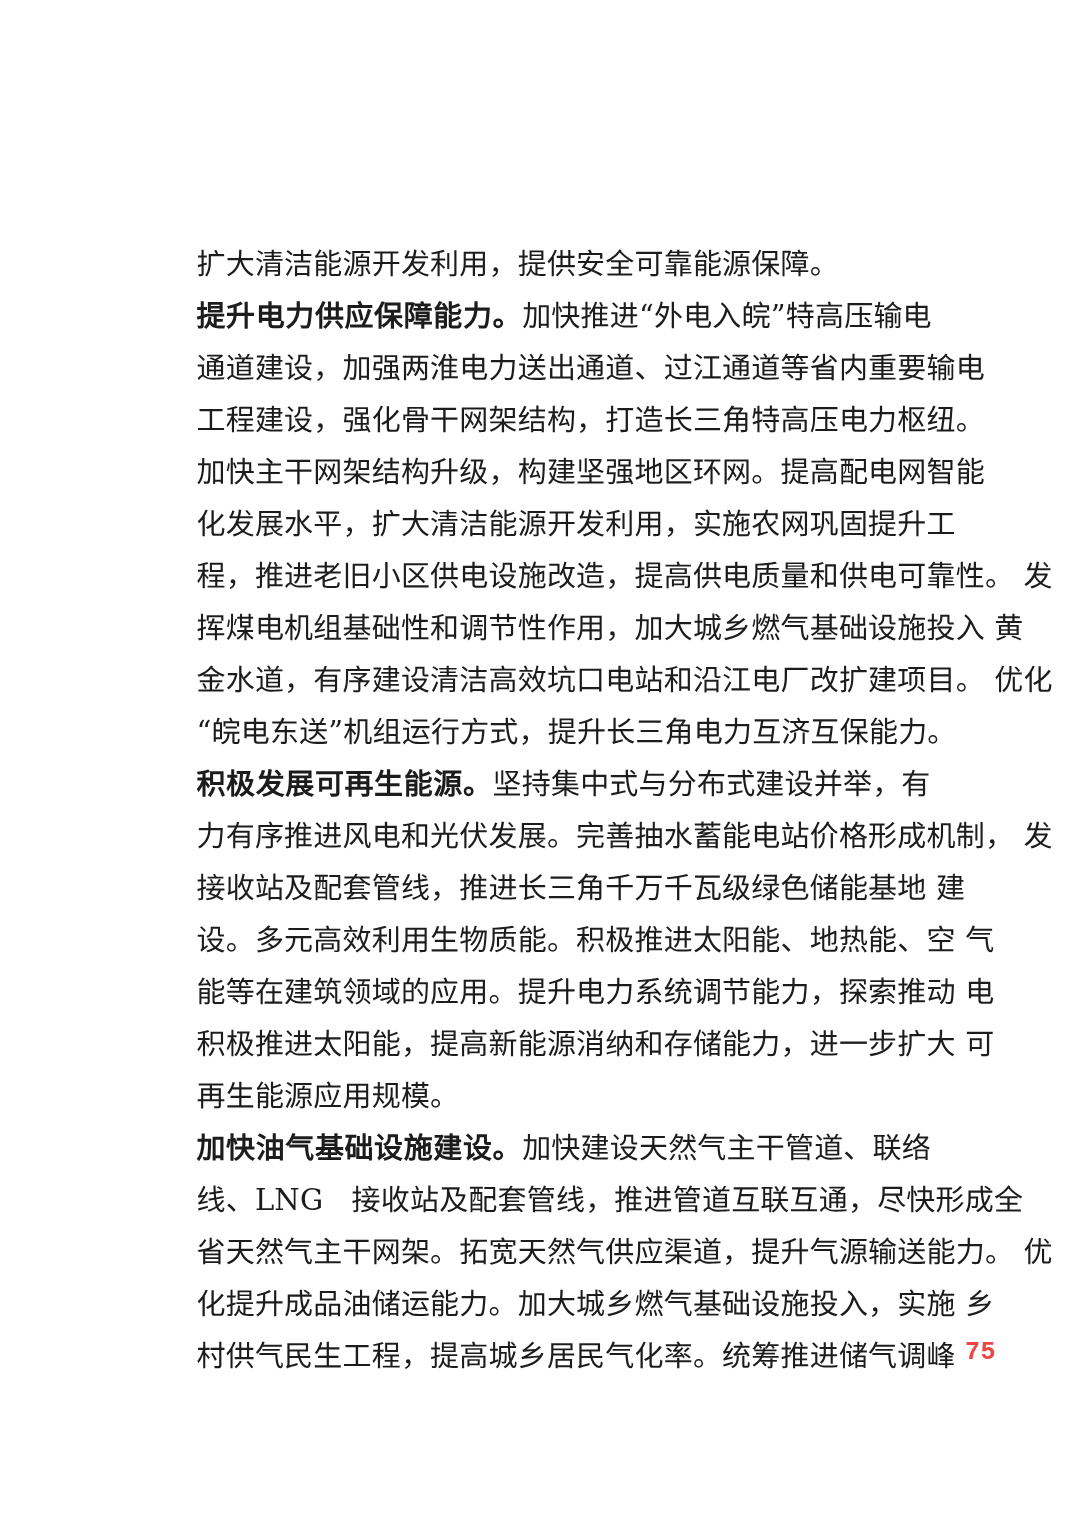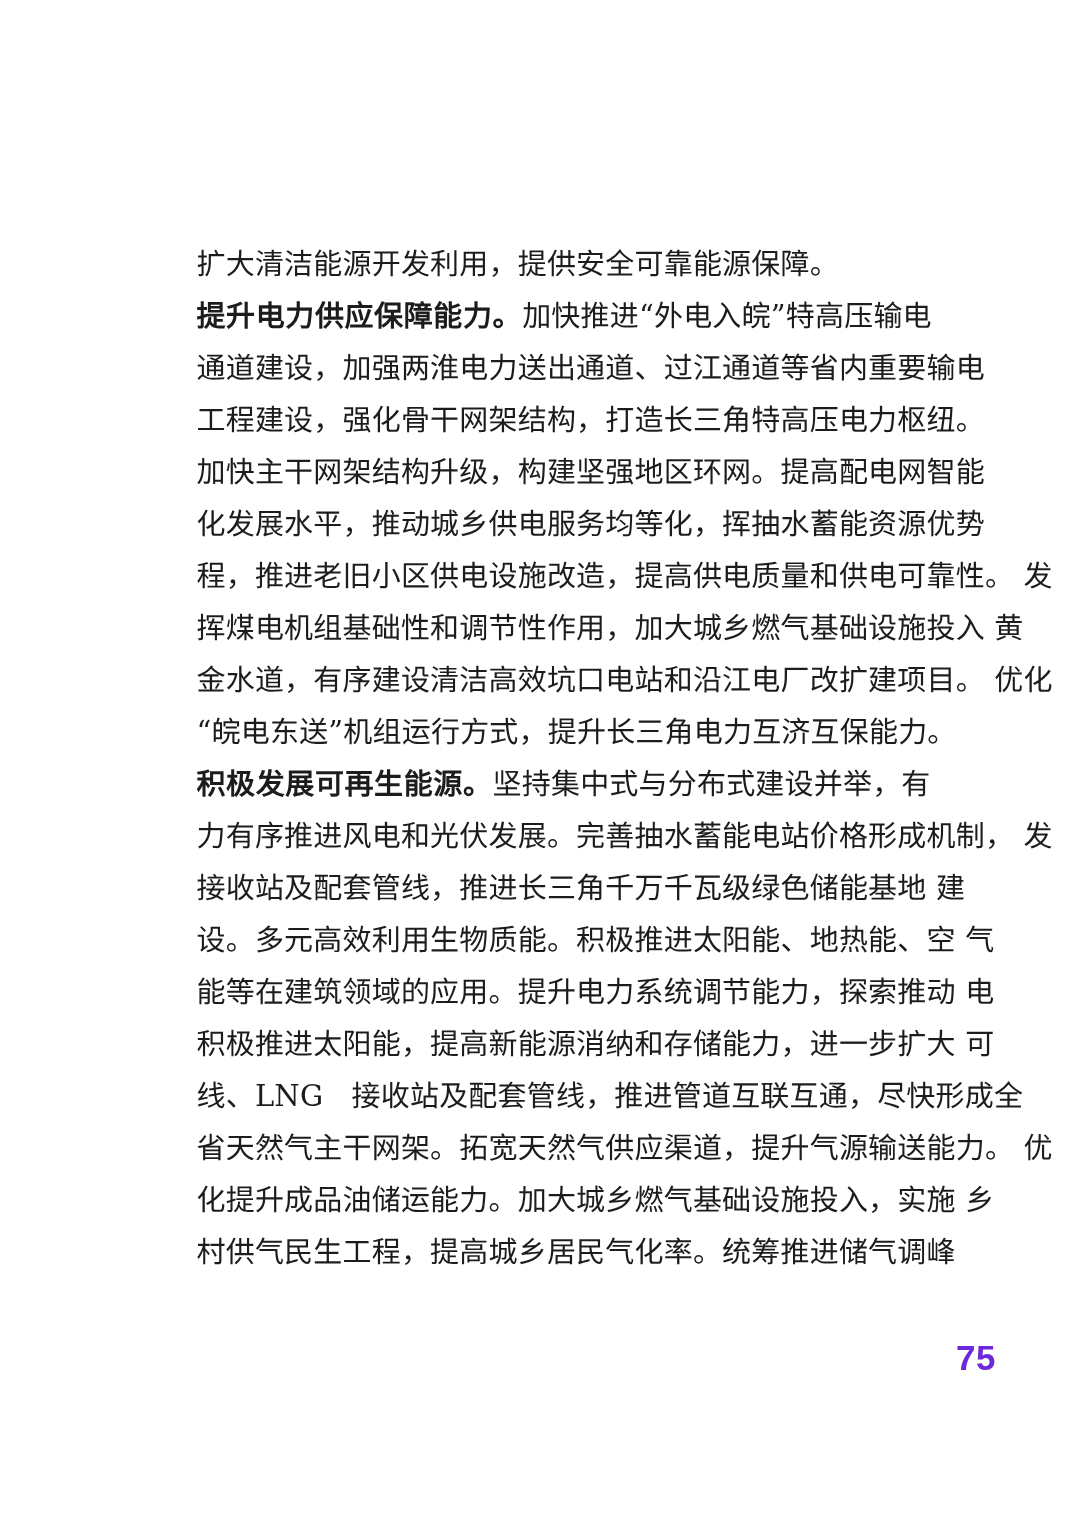--- a/index.html
+++ b/index.html
@@ -49,24 +49,24 @@
   .bold {
     font-weight: 700;
     letter-spacing: 0.6px;
   }
 
   
   .folio {
     position: absolute;
     right: 84px;
     top: 1338px;
-    font-family: Liberation Sans, sans-serif;
-    font-size: 35px;
+    font-family: Liberation Mono, monospace;
+    font-size: 25px;
     font-weight: 600;
-    color: #6d28d9;
+    color: #ef4444;
     letter-spacing: 0.5px;
   }
 </style>
 </head>
 <body>
 
 <div class="page">
 
   <div class="text-column">
 
@@ -84,21 +84,21 @@
 
     <div class="line">
       <span>工程建设，强化骨干网架结构，打造长三角特高压电力枢纽。</span>
     </div>
 
     <div class="line">
       <span>加快主干网架结构升级，构建坚强地区环网。提高配电网智能</span>
     </div>
 
     <div class="line">
-      <span>化发展水平，推动城乡供电服务均等化，挥抽水蓄能资源优势</span>
+      <span>化发展水平，扩大清洁能源开发利用，实施农网巩固提升工</span>
     </div>
 
     <div class="line">
       <span>程，推进老旧小区供电设施改造，提高供电质量和供电可靠性。 发</span>
     </div>
 
     <div class="line">
       <span>挥煤电机组基础性和调节性作用，加大城乡燃气基础设施投入 黄</span>
     </div>
 
@@ -127,21 +127,27 @@
     </div>
 
     <div class="line">
       <span>能等在建筑领域的应用。提升电力系统调节能力，探索推动 电</span>
     </div>
 
     <div class="line">
       <span>积极推进太阳能，提高新能源消纳和存储能力，进一步扩大 可</span>
     </div>
 
+    <div class="line">
+      <span>再生能源应用规模。</span>
+    </div>
 
+    <div class="line indent">
+      <span class="bold">加快油气基础设施建设。</span><span>加快建设天然气主干管道、联络</span>
+    </div>
 
     <div class="line">
       <span>线、LNG   接收站及配套管线，推进管道互联互通，尽快形成全</span>
     </div>
 
     <div class="line">
       <span>省天然气主干网架。拓宽天然气供应渠道，提升气源输送能力。 优</span>
     </div>
 
     <div class="line">

